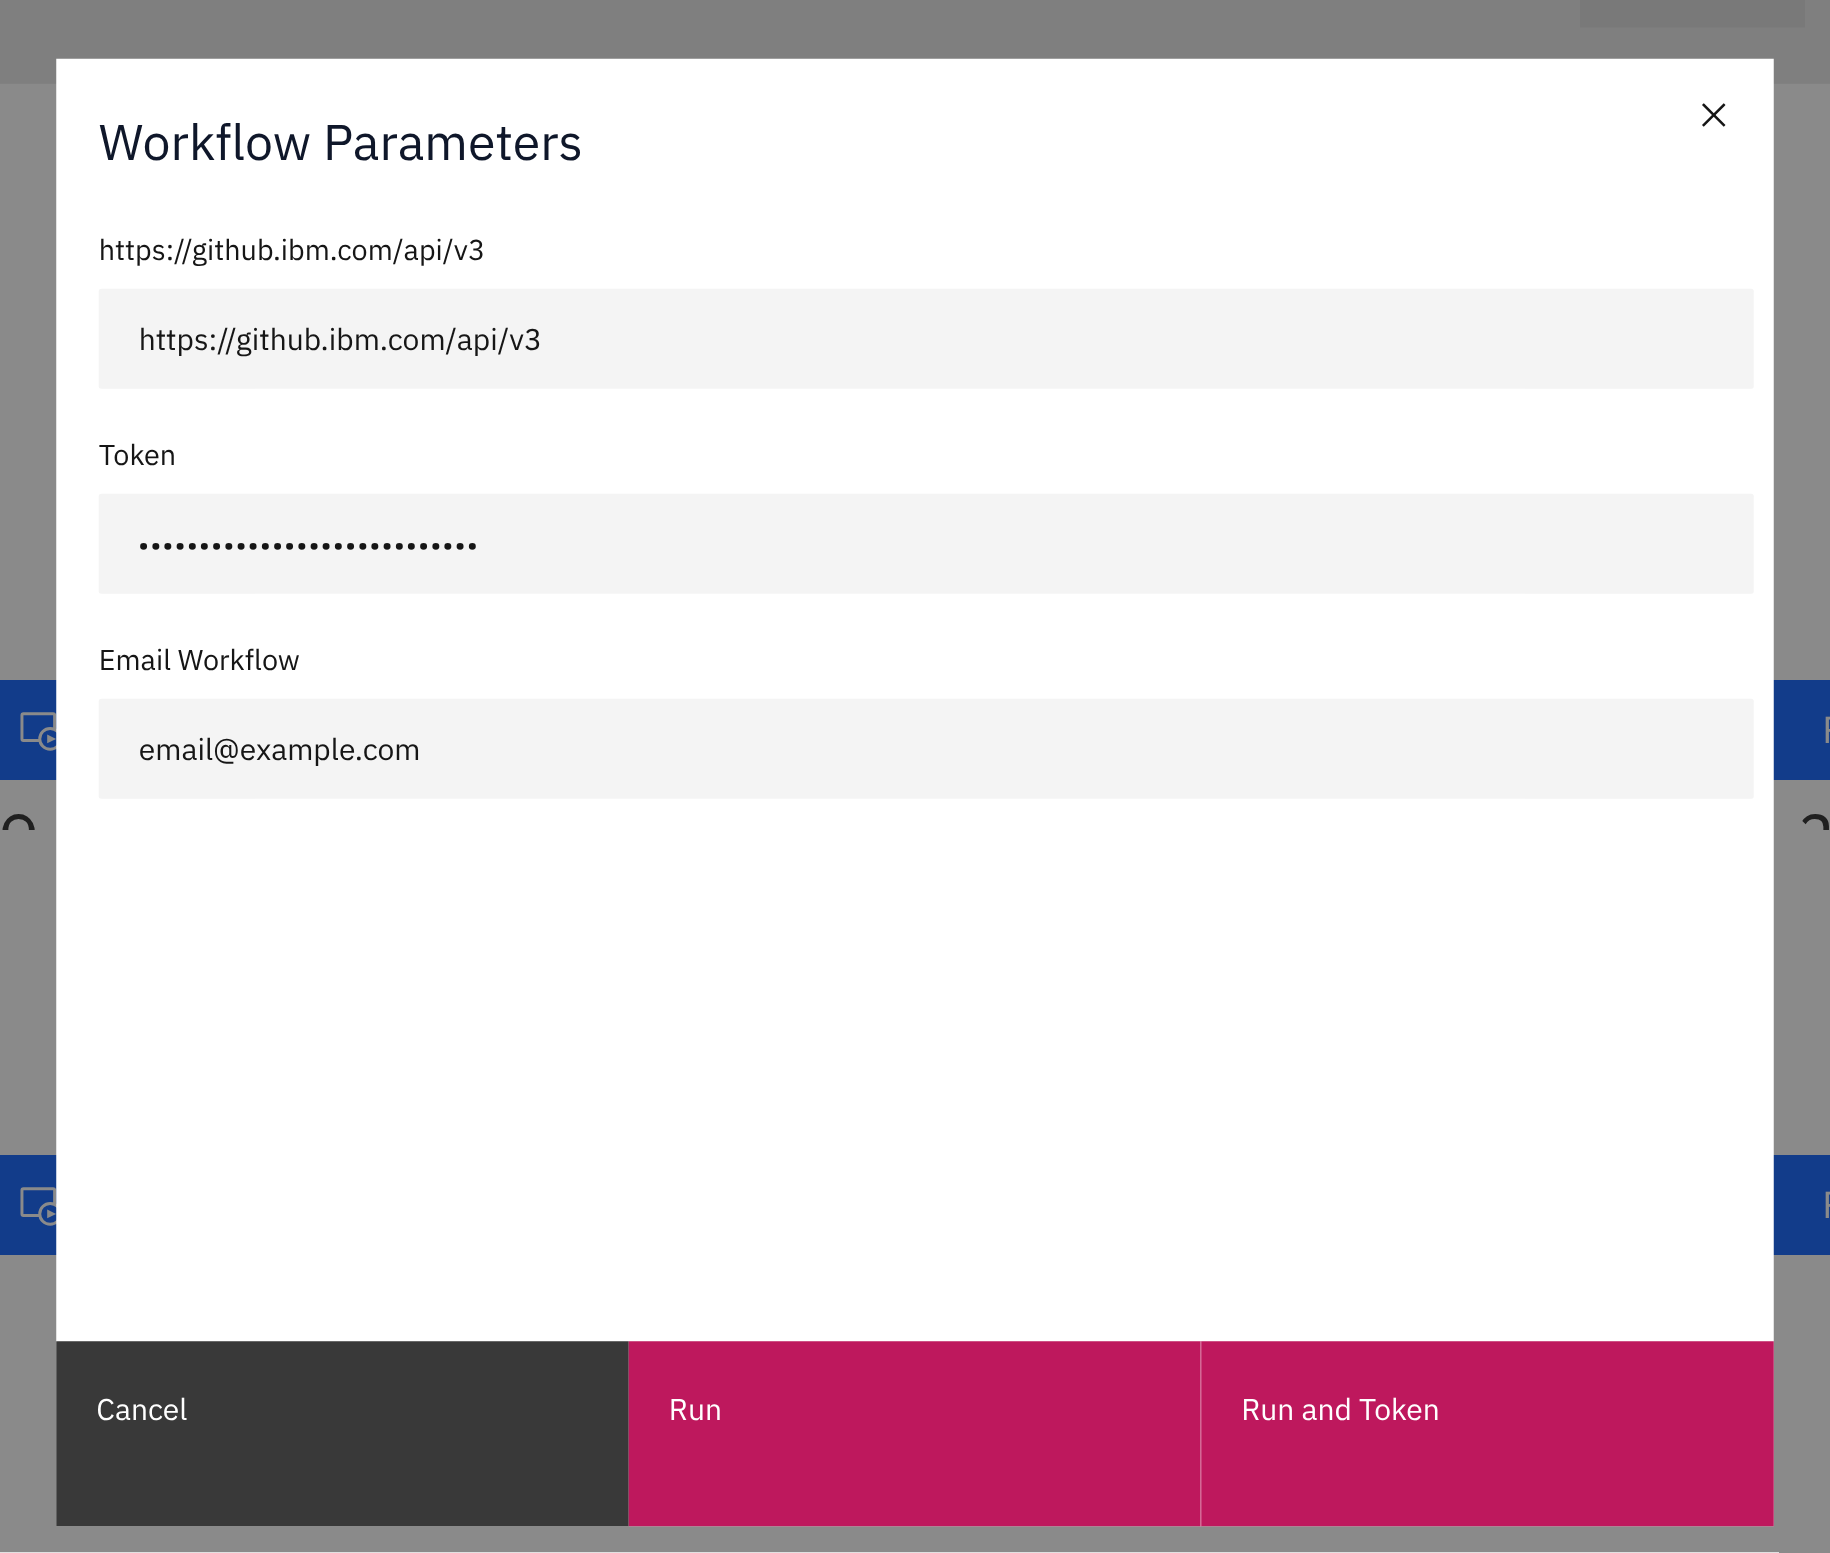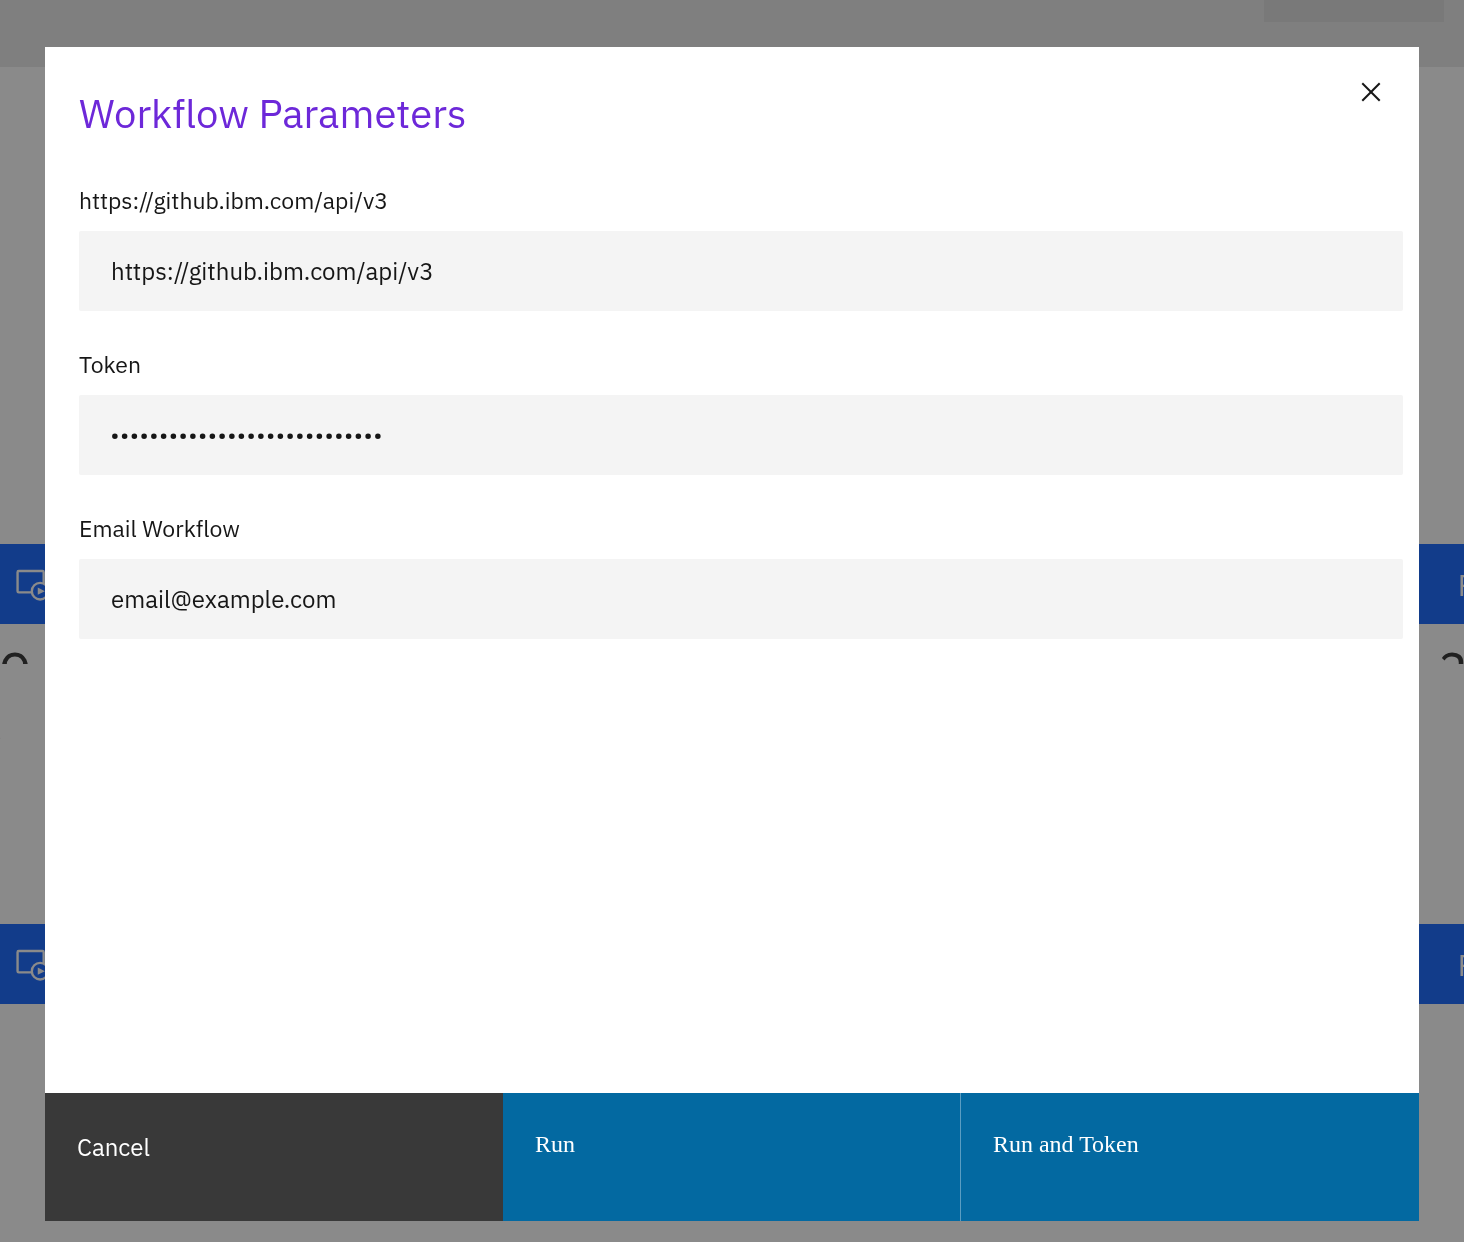--- a/index.html
+++ b/index.html
@@ -122,21 +122,21 @@
       display: flex;
       flex-direction: column;
     }
     .modal-header {
       position: relative;
       padding: 40px 34px 0 34px;
     }
     .modal-title {
       font-size: 40px;
       font-weight: 400;
-      color: #6d28d9;
+      color: #0f172a;
       letter-spacing: 0;
     }
     .modal-close {
       position: absolute;
       top: 26px;
       right: 28px;
       width: 40px;
       height: 40px;
       background: transparent;
       border: none;
@@ -188,45 +188,44 @@
       font-size: 18px;
       font-weight: 900;
     }
     .form-input::placeholder {
       color: #393939;
     }
 
     .modal-footer {
       display: flex;
       flex: 0 0 auto;
-      height: 128px;
+      height: 148px;
     }
     .btn {
       border: none;
       cursor: pointer;
       font-family: inherit;
       font-size: 24px;
       font-weight: 400;
       text-align: left;
       padding: 0 32px;
       display: flex;
       align-items: flex-start;
       padding-top: 38px;
     }
     .btn-secondary {
       flex: 0 0 33.33%;
       background: #393939;
       color: #ffffff;
     }
     .btn-primary {
       flex: 0 0 33.33%;
-      background: #0369a1;
+      background: #be185d;
       color: #ffffff;
       position: relative;
-      font-family: Liberation Serif, serif;
     }
     .btn-primary.first {
       border-right: 1px solid rgba(255,255,255,0.35);
     }
   </style>
 </head>
 <body>
 
 <div class="bg-layer">
   <div class="bg-topstrip">

